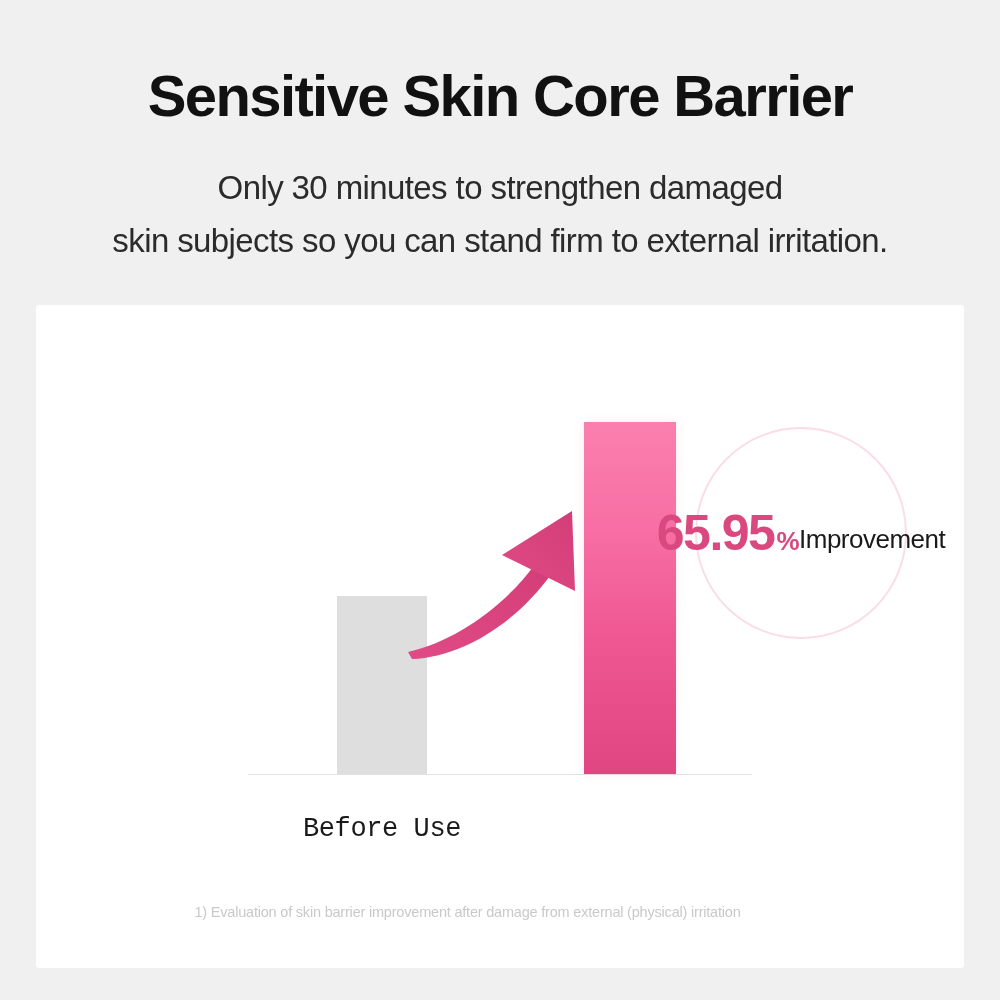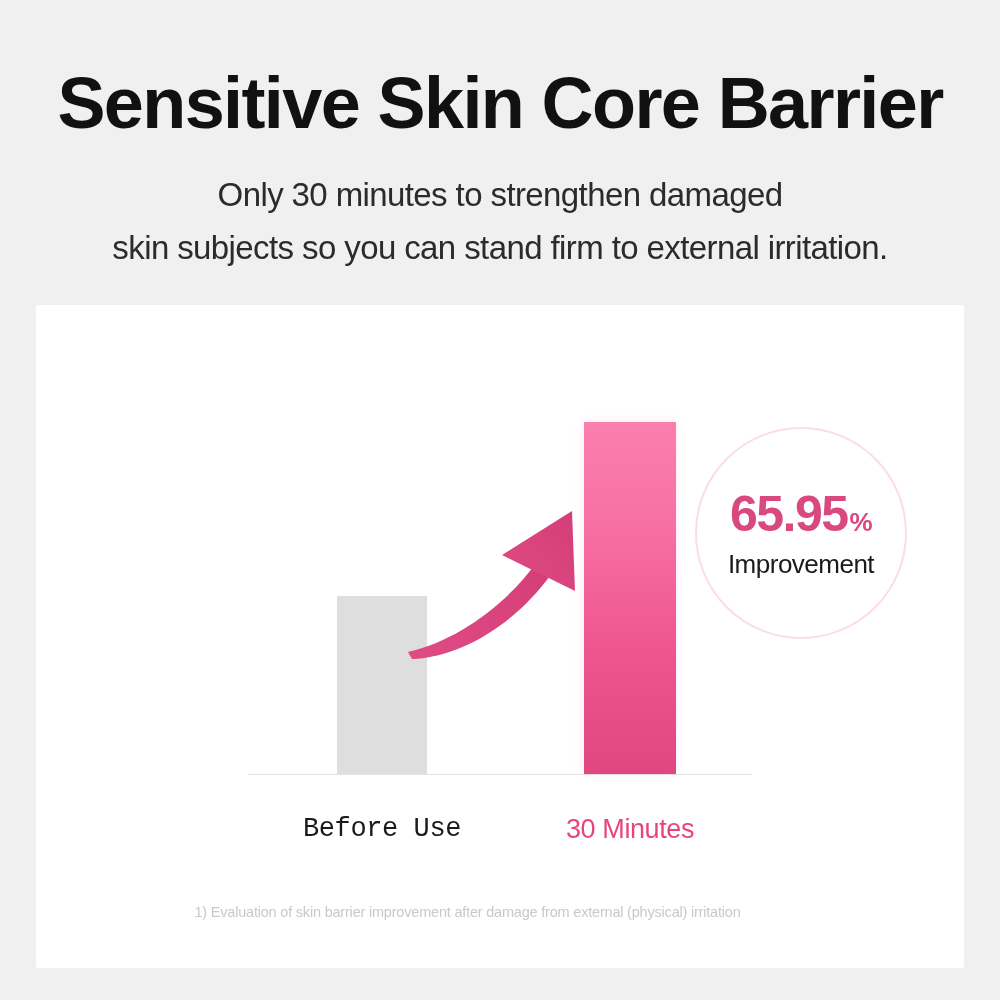--- a/index.html
+++ b/index.html
@@ -19,29 +19,29 @@
   .header {
     position: absolute;
     left: 0;
     top: 0;
     width: 1000px;
     text-align: center;
   }
   .main-title {
     margin: 0;
     padding-top: 66px;
-    font-size: 72px;
+    font-size: 58px;
     font-weight: bold;
     letter-spacing: -1.6px;
     color: #111111;
     line-height: 1.05;
     font-family: "Liberation Sans", sans-serif;
   }
   .subtitle {
-    margin: 4px;
+    margin: 12px;
     padding-top: 22px;
     font-size: 33px;
     font-weight: 400;
     color: #2b2b2b;
     line-height: 1.62;
     letter-spacing: -0.6px;
   }
   .subtitle .line {
     display: block;
   }
@@ -131,21 +131,21 @@
     position: absolute;
     left: 659px;
     top: 122px;
     width: 212px;
     height: 212px;
     border-radius: 50%;
     border: 2px solid #fbdde8;
     background: #ffffff;
     box-sizing: border-box;
     display: flex;
-    flex-direction: column;
+    flex-direction: row;
     align-items: center;
     justify-content: center;
   }
   .badge-value-row {
     display: flex;
     align-items: baseline;
     justify-content: center;
     color: #d9497f;
   }
   .badge-number {
@@ -217,21 +217,20 @@
                C 482 316, 428 352, 376 354
                Z" fill="url(#arrowGrad)"></path>
 
       <path d="M 536 206 L 539 286 L 466 250 Z" fill="url(#arrowGrad)"></path>
     </svg>
 
     <div class="bar-label bar-label-before">
       <span class="line">Before Use</span>
     </div>
     <div class="bar-label bar-label-after">
-      <span class="line">30 Minutes</span>
     </div>
 
     <div class="badge">
       <div class="badge-value-row">
         <span class="badge-number">65.95</span>
         <span class="badge-percent">%</span>
       </div>
       <div class="badge-caption">Improvement</div>
     </div>
 

